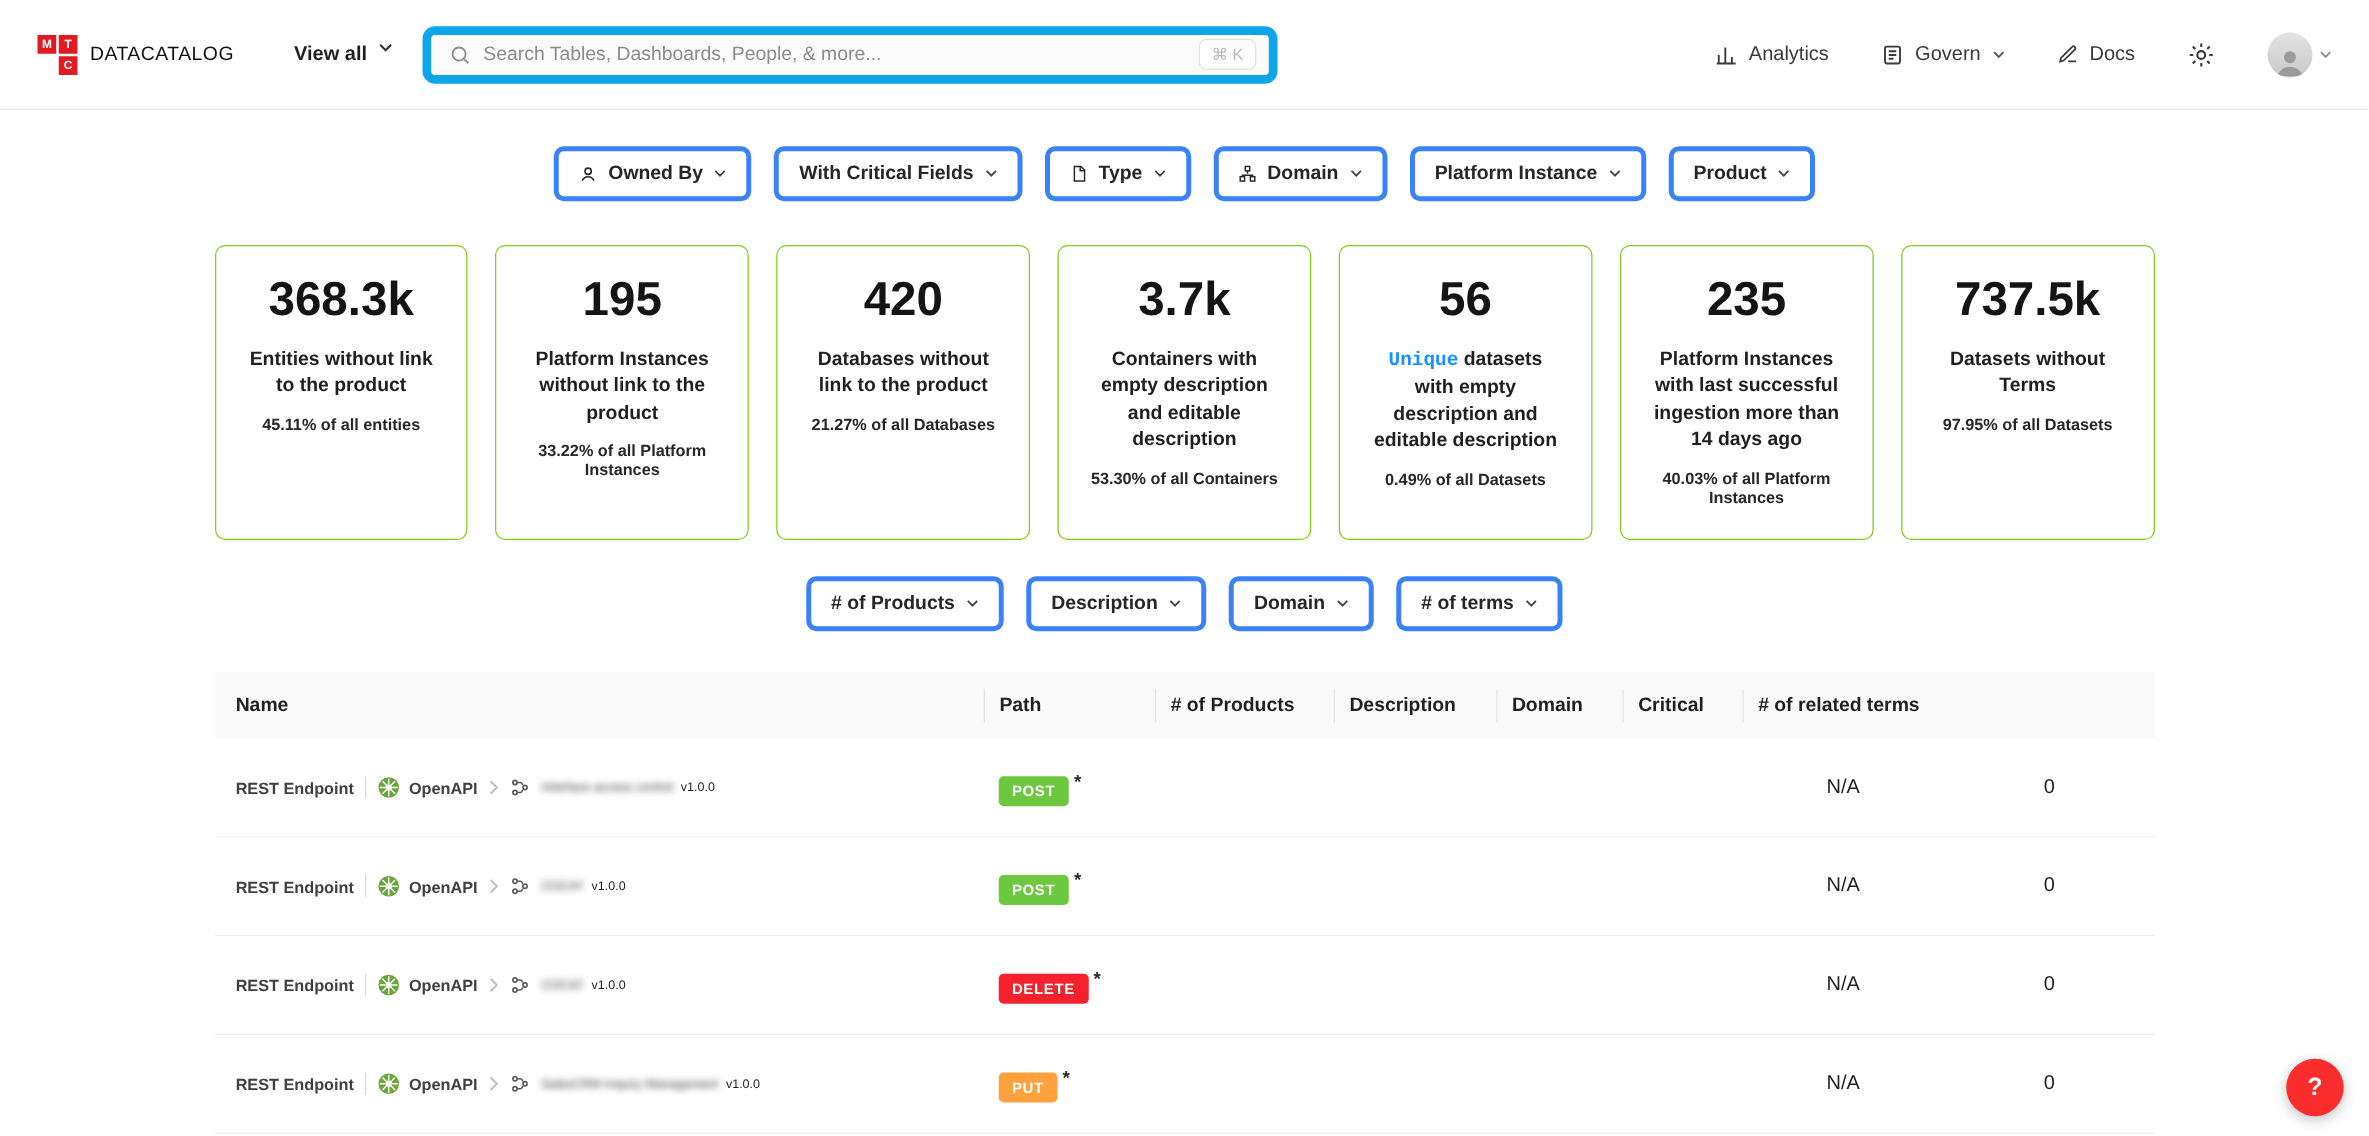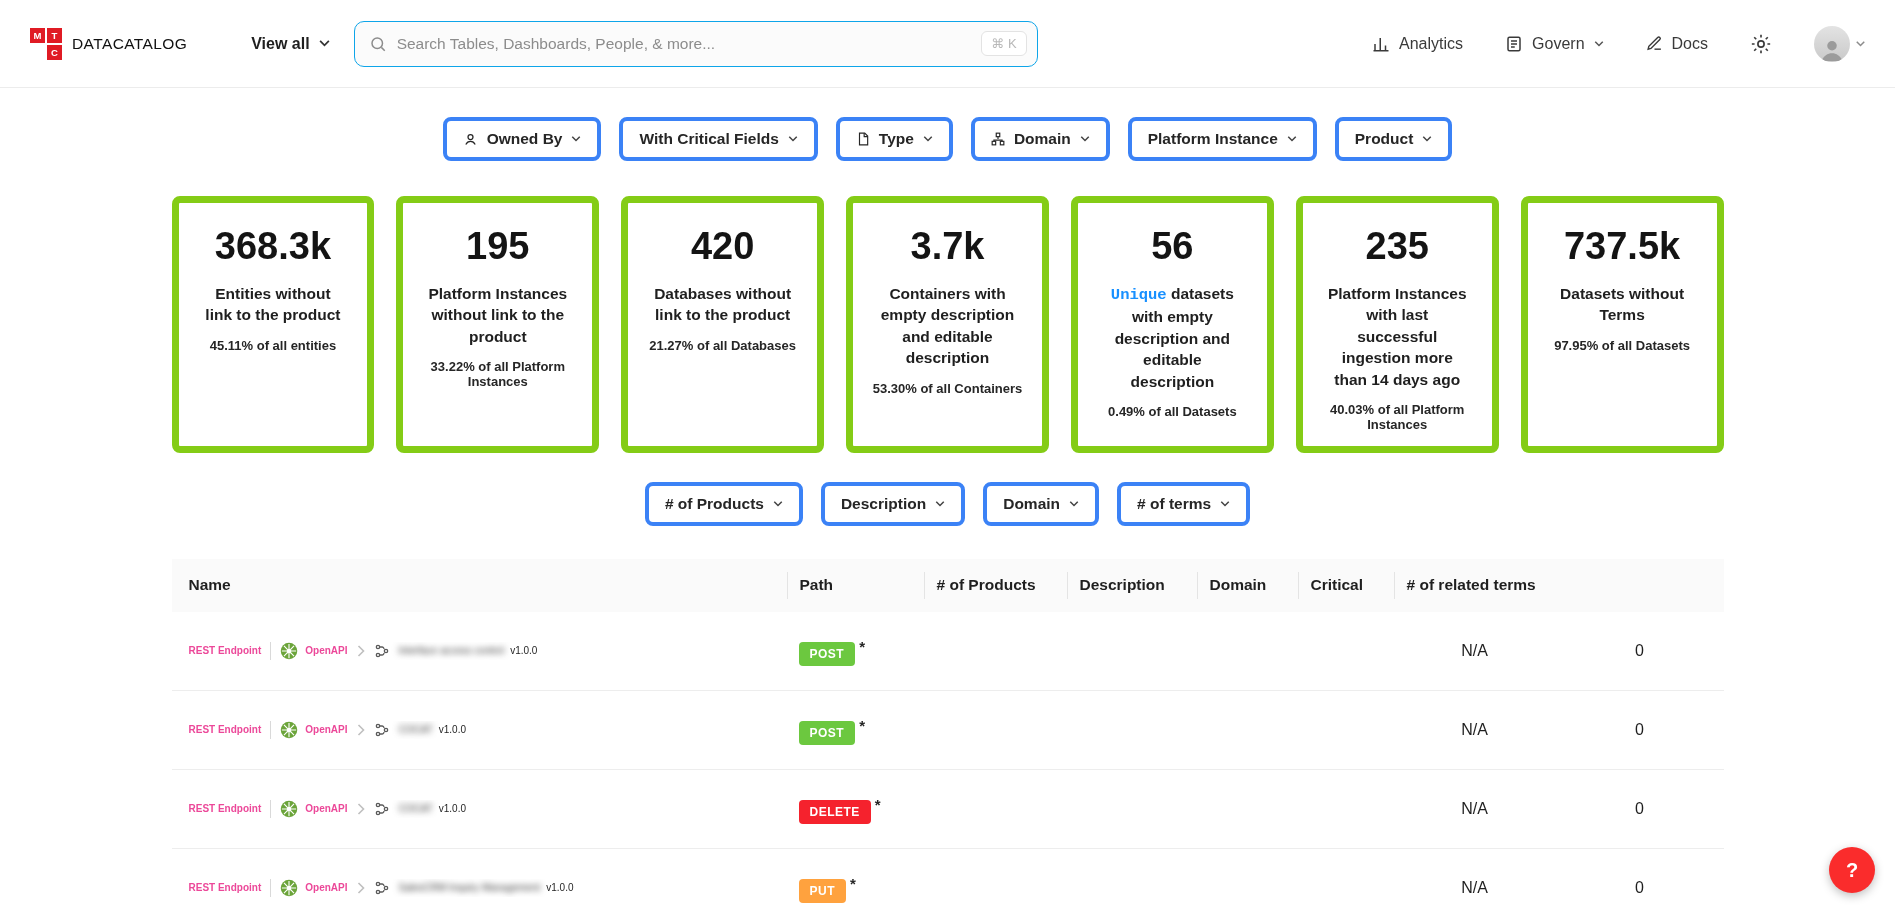--- a/index.html
+++ b/index.html
@@ -20,24 +20,24 @@
     background: #fff;
   }
   .logo { display: flex; align-items: center; gap: 10px; cursor: pointer; }
   .logo-grid { display: grid; grid-template-columns: 15px 15px; grid-auto-rows: 15px; gap: 2px; }
   .logo-sq {
     background: #e01b24; color: #fff; font-size: 9.5px; font-weight: 700;
     display: flex; align-items: center; justify-content: center;
   }
   .logo-sq.empty { background: transparent; }
   .logo-text { display: flex; flex-direction: row; font-weight: 400; font-size: 15.5px; letter-spacing: .4px; line-height: 1.15; color: #111; }
-  .view-all { margin-left: 64px; display: flex; align-items: center; gap: 9px; font-weight: 700; font-size: 16px; cursor: pointer; color: #1f1f1f; }
+  .view-all { margin-left: 48px; display: flex; align-items: flex-start; gap: 9px; font-weight: 700; font-size: 16px; cursor: pointer; color: #1f1f1f; }
   .searchbar {
     margin-left: 24px; width: 684px; height: 46px;
-    border: 1px solid #0ea5e9; background: #fbfbfb; border-radius: 10px;
+    border: 7px solid #0ea5e9; background: #fbfbfb; border-radius: 10px;
     display: flex; align-items: center; gap: 10px; padding: 0 10px 0 14px;
   }
   .searchbar input {
     flex: 1; border: none; outline: none; background: transparent;
     font-size: 15.5px; color: #262626; font-family: "Liberation Sans", sans-serif;
   }
   .searchbar input::placeholder { color: #8c8c8c; }
   .kbd-badge {
     border: 1px solid #e3e3e3; background: #fff; border-radius: 6px;
     padding: 4px 9px; font-size: 13px; color: #b8b8b8; white-space: nowrap;
@@ -57,21 +57,21 @@
   .fbtn {
     border: 4px solid #3b82f6; background: #fff; border-radius: 8px;
     padding: 9px 16px; font-weight: 700; font-size: 15.5px; color: #262626;
     display: flex; align-items: center; gap: 9px; cursor: pointer;
     font-family: "Liberation Sans", sans-serif;
   }
   
   .cards { margin-top: 35px; display: flex; gap: 22px; }
   .card {
     flex: 1; min-height: 236px; background: #fff;
-    border: 7px solid #84cc16; border-radius: 8px;
+    border: 1px solid #84cc16; border-radius: 8px;
     padding: 22px 8px 14px; text-align: center;
   }
   .card .num { font-size: 38px; font-weight: 700; color: #141414; }
   .card .lbl { margin-top: 15px; font-size: 15.5px; font-weight: 600; line-height: 1.38; color: #1f1f1f; padding: 0 16px; }
   .card .lbl .hl { color: #1890ff; font-family: Liberation Mono, monospace; }
   .card .sub { margin-top: 12px; font-size: 13px; font-weight: 600; color: #262626; }
   
   .tableview { margin-top: 33px; }
   .thead, .trow {
     display: grid;
@@ -79,21 +79,21 @@
     align-items: center;
   }
   .thead { background: #fafafa; height: 53px; font-weight: 700; font-size: 15.5px; color: #1f1f1f; }
   .thead > div { padding-left: 13px; position: relative; height: 100%; display: flex; align-items: center; }
   .thead > div:first-child { padding-left: 17px; }
   .thead > div + div::before {
     content: ""; position: absolute; left: 0; top: 13px; bottom: 13px; width: 1px; background: #e4e4e4;
   }
   .trow { height: 79px; border-bottom: 1px solid #ededed; background: #fff; }
   .path-cell { display: flex; align-items: center; gap: 9px; padding-left: 17px; overflow: hidden; white-space: nowrap; }
-  .etype, .platform-lbl { color: #ec4899; font-weight: 700; font-size: 10px; }
+  .etype, .platform-lbl { color: #404040; font-weight: 700; font-size: 13px; }
   .vbar { width: 1px; height: 18px; background: #d9d9d9; display: inline-block; }
   .plat { display: flex; align-items: center; gap: 7px; }
   .ename { display: flex; align-items: center; gap: 6px; color: #1f1f1f; font-size: 10px; text-decoration: none; cursor: pointer; }
   .blurred { filter: blur(3px); color: #3a3a3a; }
   .name-cell { padding-left: 12px; display: flex; align-items: flex-start; gap: 4px; }
   .badge {
     color: #fff; font-size: 12px; font-weight: 700; letter-spacing: .5px;
     padding: 5px 11px; border-radius: 4px; display: inline-block; margin-top: 6px;
   }
   .ast { font-size: 15px; font-weight: 600; color: #262626; margin-top: 2px; }

